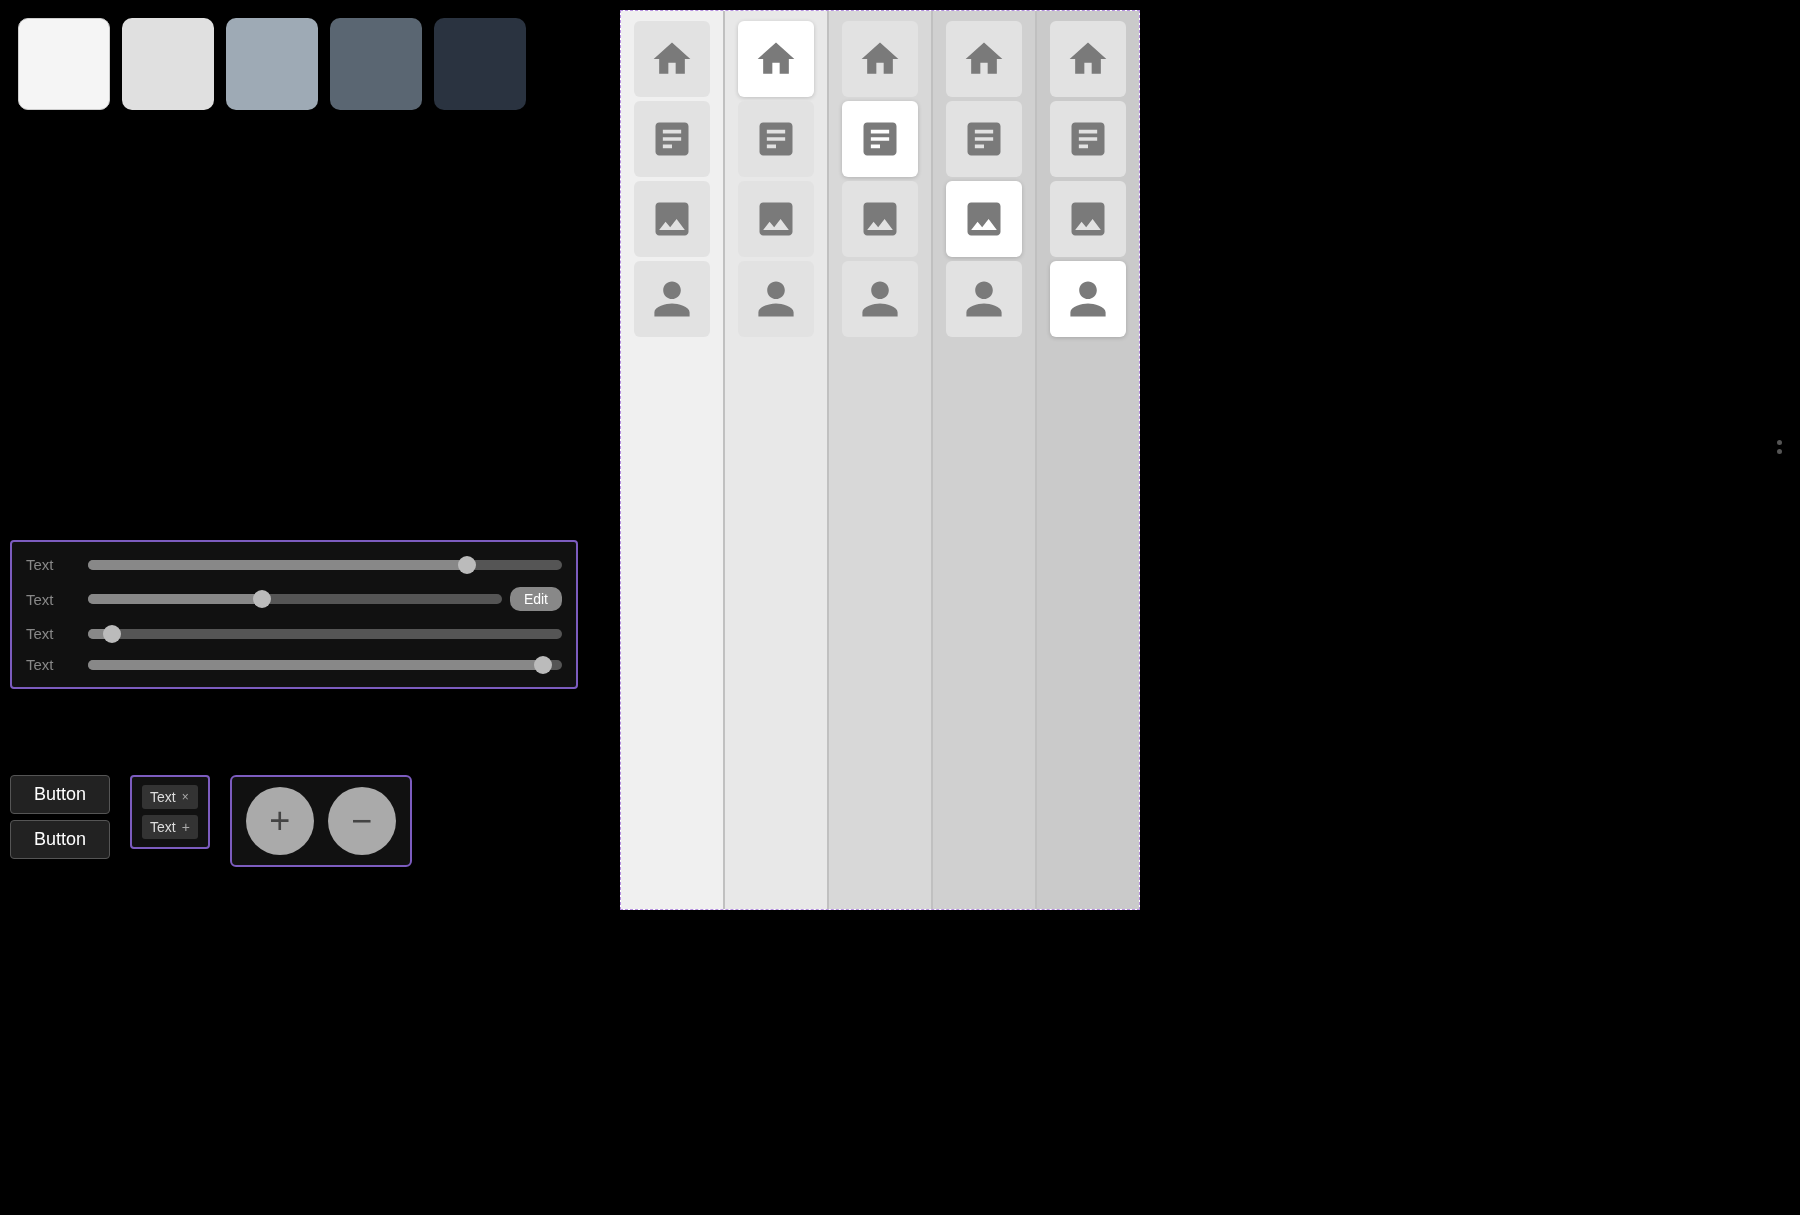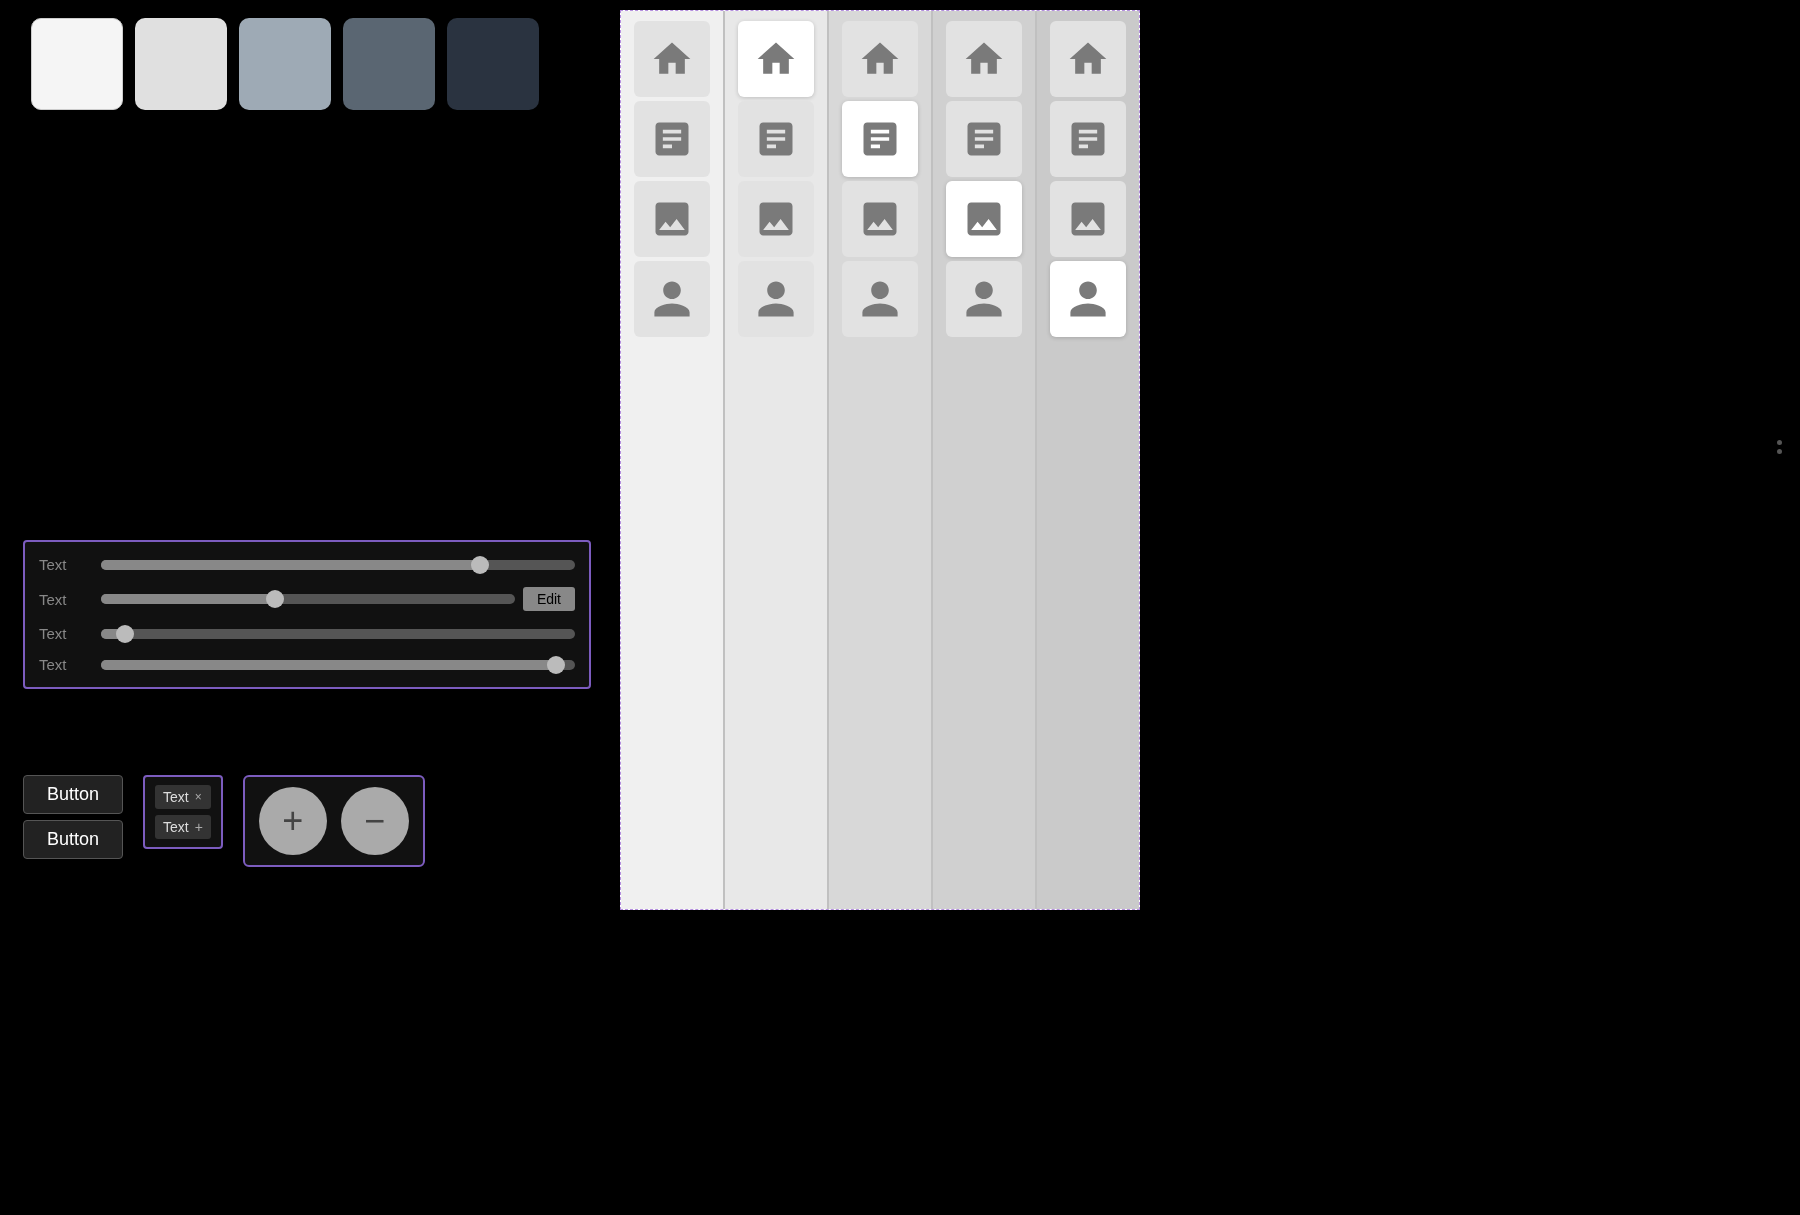--- a/index.html
+++ b/index.html
@@ -8,21 +8,21 @@
       width: 1800px;
       height: 1215px;
       overflow: hidden;
       font-family: Arial, sans-serif;
       position: relative;
     }
 
     
     .left-panel {
       position: absolute;
-      left: 13px;
+      left: 0;
       top: 0;
       width: 590px;
       height: 1215px;
       background: #000;
     }
 
     
     .swatches-row {
       display: flex;
       gap: 12px;
@@ -82,23 +82,23 @@
       height: 18px;
       background: #bbb;
       border-radius: 50%;
       position: absolute;
       top: -4px;
     }
     .edit-btn {
       margin-left: 8px;
       padding: 4px 14px;
       background: #888;
-      color: #000000;
+      color: #ffffff;
       border: none;
-      border-radius: 3px;
+      border-radius: 10px;
       font-size: 14px;
       cursor: pointer;
       flex-shrink: 0;
     }
 
     
     .bottom-widgets {
       position: absolute;
       left: 10px;
       top: 775px;

